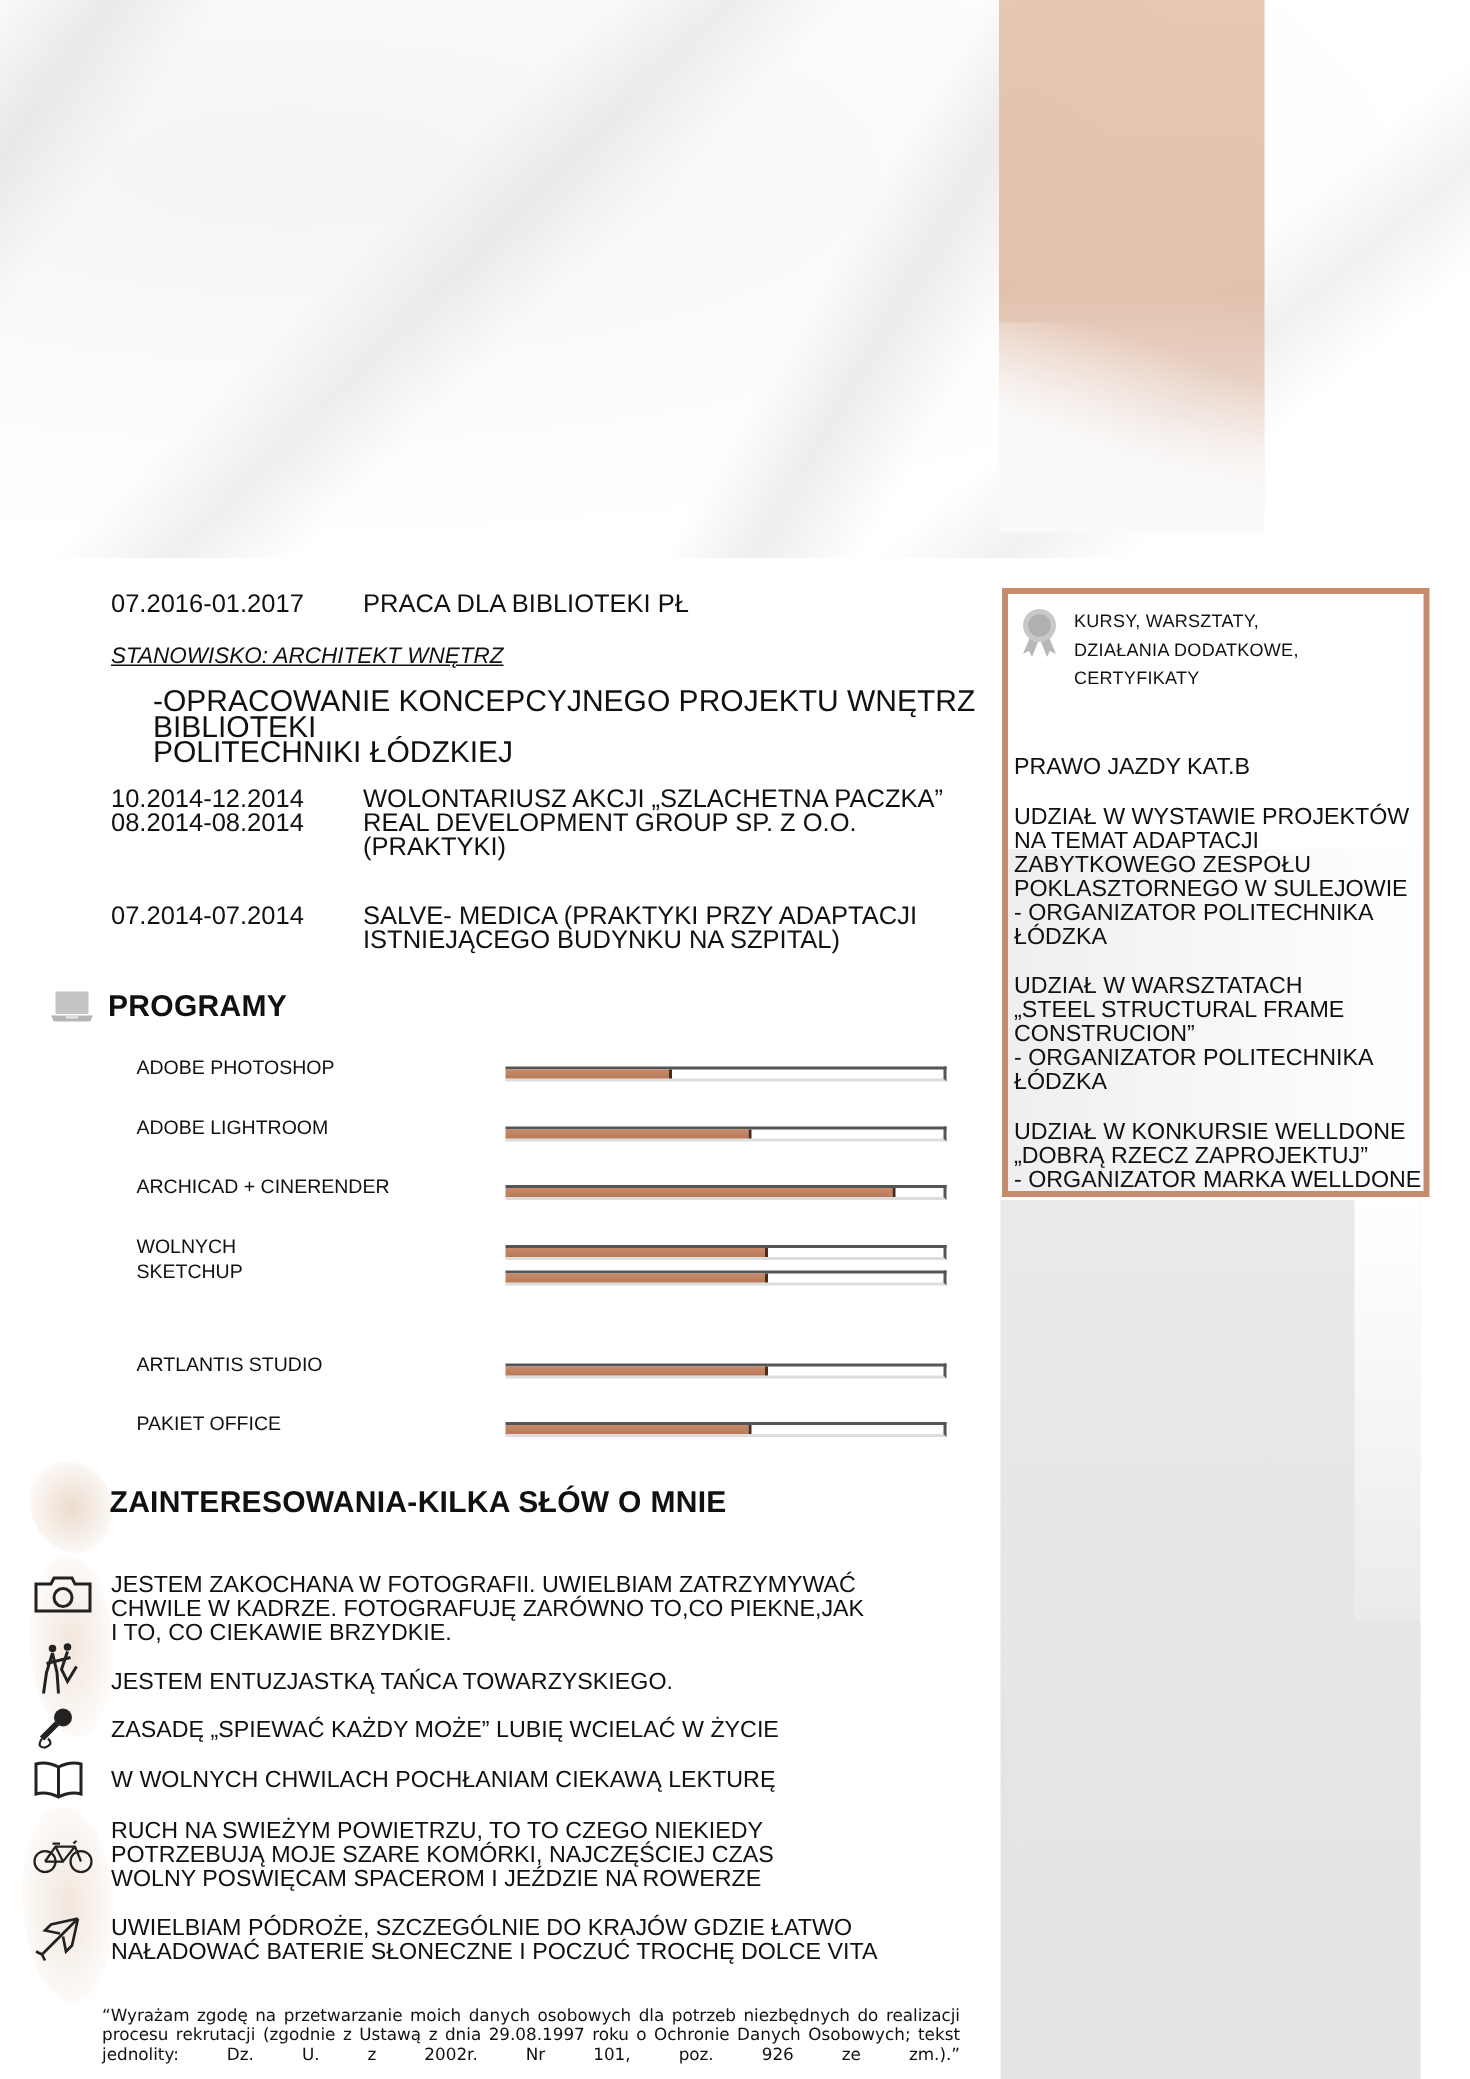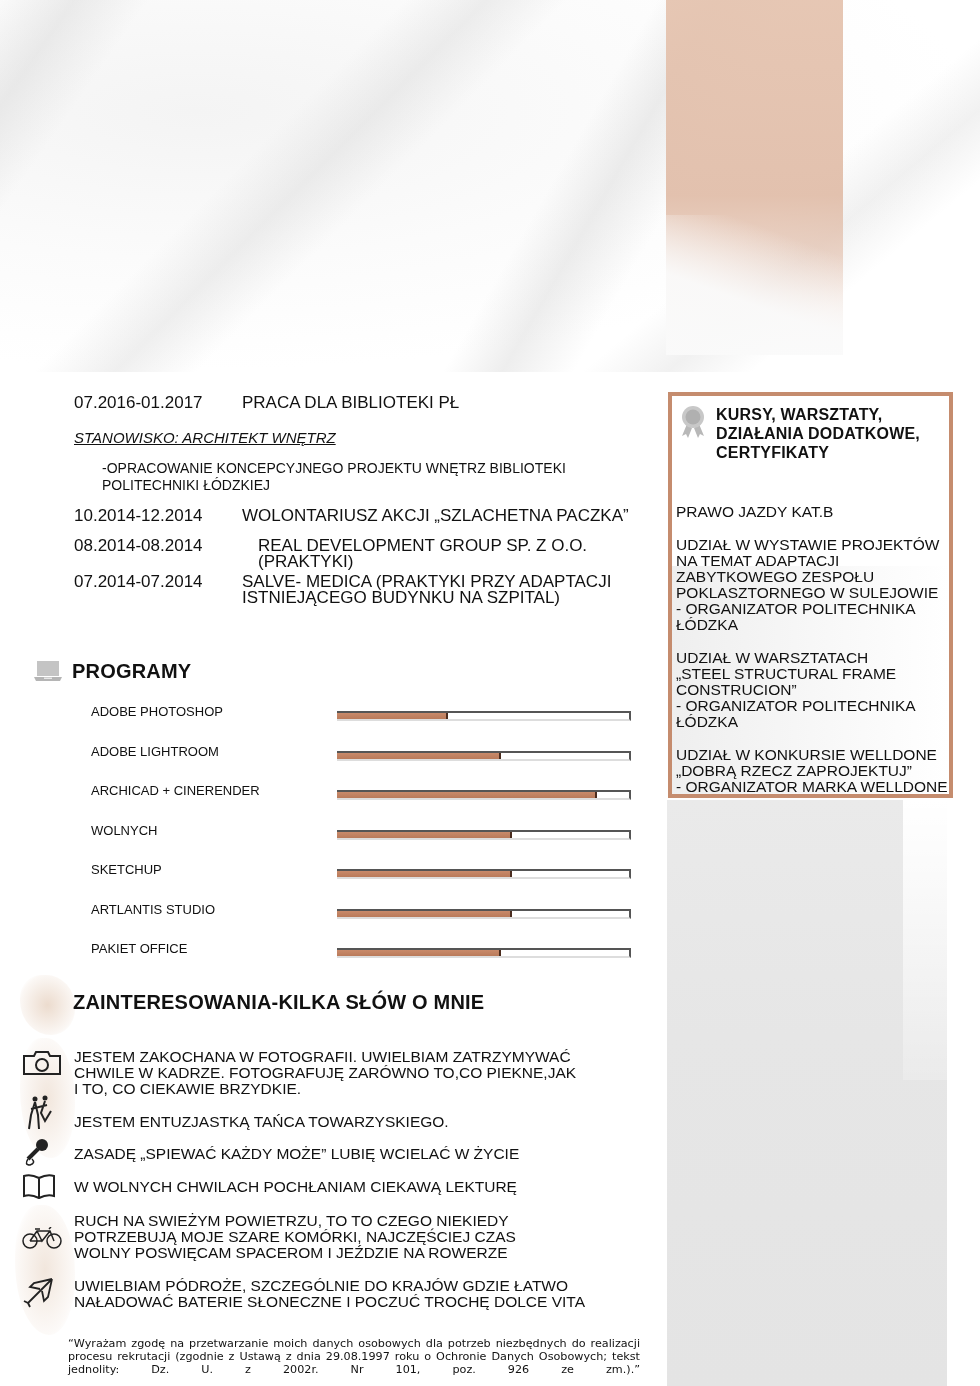--- a/index.html
+++ b/index.html
@@ -42,32 +42,32 @@
     position: absolute; left: 668px; top: 392px; width: 285px; height: 406px;
     border: 4px solid #c58c6e; background: #ffffff;
   }
   .cert-box .inner-fade {
     position: absolute; left: 0; right: 0; top: 170px; bottom: 0;
     background: linear-gradient(90deg, rgba(225,225,225,0.55) 0%, rgba(232,232,232,0.35) 50%, rgba(255,255,255,0) 100%);
   }
   .cert-head { position: absolute; left: 6px; top: 8px; display: flex; }
   .cert-icon { width: 30px; height: 36px; margin-right: 8px; }
   .cert-title {
-    font-weight: bold; font-size: 16px; line-height: 19px; letter-spacing: 0.2px; margin-top: 1px;
+    font-weight: normal; font-size: 12px; line-height: 19px; letter-spacing: 0.2px; margin-top: 1px;
   }
   .cert-list { position: absolute; left: 4px; top: 108px; width: 278px; }
   .cert-item { font-size: 15.5px; line-height: 16px; text-transform: none; color: #111; margin-bottom: 17px; white-space: pre-line; }
 
   
   .exp { position: absolute; left: 74px; top: 395px; width: 590px; }
   .exp-row { display: flex; font-size: 17px; line-height: 16px; }
   .exp-date { width: 168px; flex-shrink: 0; }
   .exp-title { flex: 1; }
   .exp-sub { font-size: 15px; font-style: italic; text-decoration: underline; margin: 18px 0 0 0; }
-  .exp-desc { font-size: 14px; line-height: 17px; margin: 14px 0 0 28px; white-space: pre-line; }
+  .exp-desc { font-size: 20px; line-height: 17px; margin: 14px 0 0 28px; white-space: pre-line; }
 
   
   .section-head { position: absolute; display: flex; align-items: center; }
   .section-head h2 { font-size: 20px; font-weight: bold; letter-spacing: 0.2px; }
 
   
   .skill { position: absolute; left: 71px; width: 570px; height: 20px; }
   .skill-name { position: absolute; left: 0; top: 0; font-size: 13px; margin-left: 20px; }
   .bar { position: absolute; left: 266px; top: 7px; width: 294px; height: 10px;
          border-top: 2px solid #555; border-right: 2px solid #555; border-bottom: 2px solid #ddd; background: #fff; }
@@ -96,25 +96,25 @@
     <span class="exp-title">PRACA  DLA BIBLIOTEKI PŁ</span>
   </div>
   <div class="exp-sub">STANOWISKO: ARCHITEKT WNĘTRZ</div>
   <div class="exp-desc">-OPRACOWANIE KONCEPCYJNEGO PROJEKTU WNĘTRZ BIBLIOTEKI
   POLITECHNIKI ŁÓDZKIEJ</div>
 
   <div class="exp-row" style="margin-top:14px;">
     <span class="exp-date">10.2014-12.2014</span>
     <span class="exp-title">WOLONTARIUSZ AKCJI „SZLACHETNA PACZKA”</span>
   </div>
-  <div class="exp-row" style="margin-top:14px;gap:16px;">
+  <div class="exp-row" style="">
     <span class="exp-date">08.2014-08.2014</span>
     <span class="exp-title" style="padding-right:60px;">REAL DEVELOPMENT GROUP SP. Z O.O. (PRAKTYKI)</span>
   </div>
-  <div class="exp-row" style="margin-top:4px;">
+  <div class="exp-row" style="margin-top:30px;">
     <span class="exp-date">07.2014-07.2014</span>
     <span class="exp-title" style="padding-right:18px;">SALVE- MEDICA (PRAKTYKI PRZY ADAPTACJI ISTNIEJĄCEGO BUDYNKU NA SZPITAL)</span>
   </div>
 </section>
 
 <div class="section-head" style="left:33px; top:659px;">
   <span style="display:inline-block; width:30px; height:24px; margin-right:9px;">
     <svg width="30" height="24" viewBox="0 0 30 24">
       <rect x="4" y="2" width="22" height="15" fill="#c4c4c4"></rect>
       <path d="M1 18 H29 L27 22 H3 Z" fill="#b5b5b5"></path>
@@ -141,21 +141,21 @@
   <div class="bar">
       <div class="bar-fill" style="width:89%;"></div>
     </div>
 </div>
 <div class="skill" style="top:823px;">
   <span class="skill-name">WOLNYCH</span>
   <div class="bar">
       <div class="bar-fill" style="width:60%;"></div>
     </div>
 </div>
-<div class="skill" style="top:862px;">
+<div class="skill" style="top:840px;">
   <span class="skill-name">SKETCHUP</span>
   <div class="bar">
       <div class="bar-fill" style="width:60%;"></div>
     </div>
 </div>
 <div class="skill" style="top:902px;">
   <span class="skill-name">ARTLANTIS STUDIO</span>
   <div class="bar">
       <div class="bar-fill" style="width:60%;"></div>
     </div>

